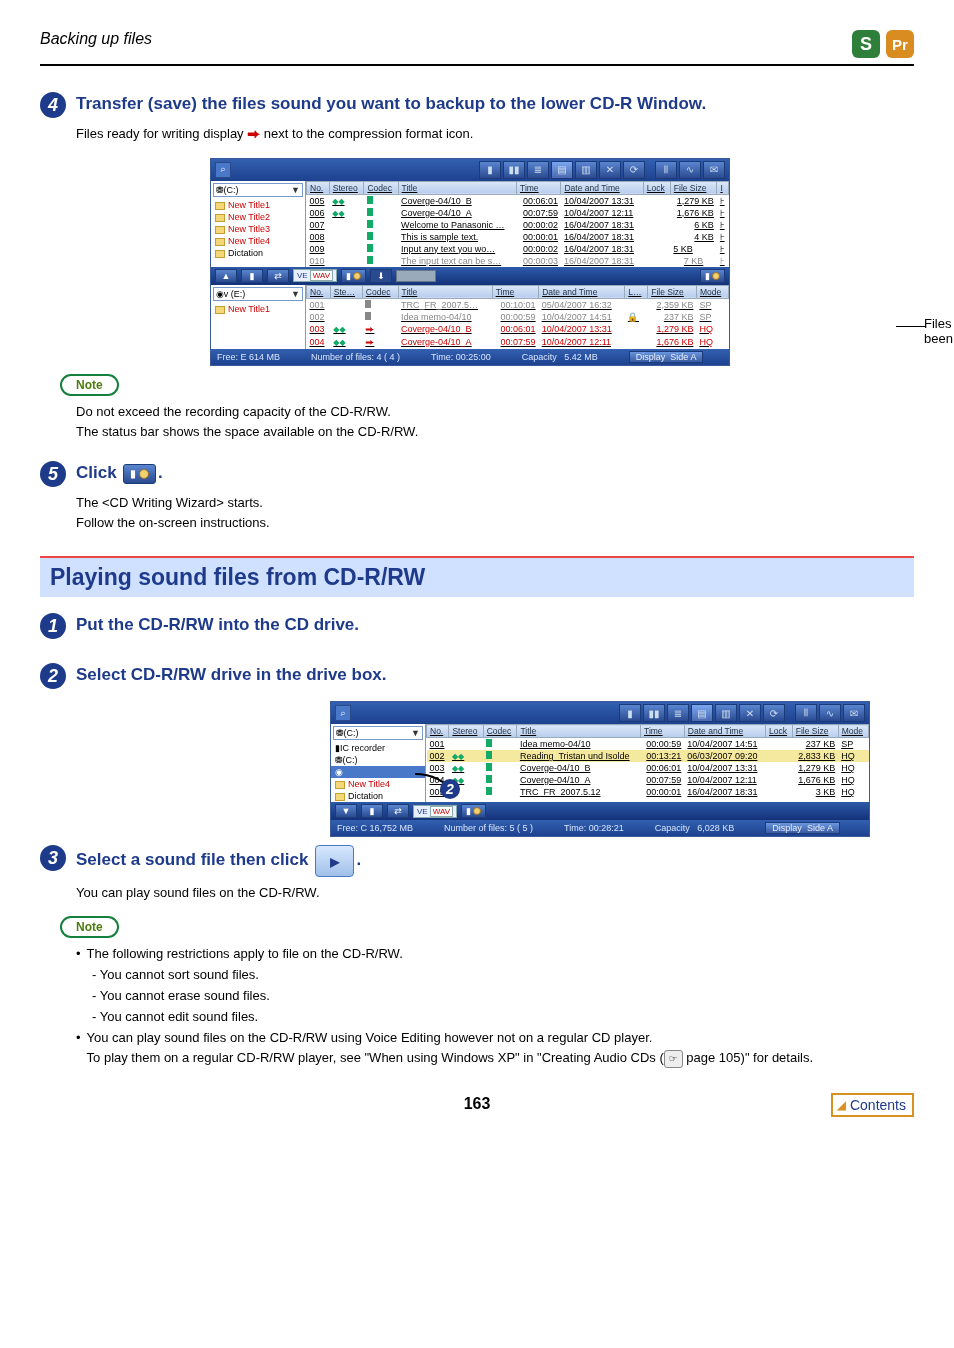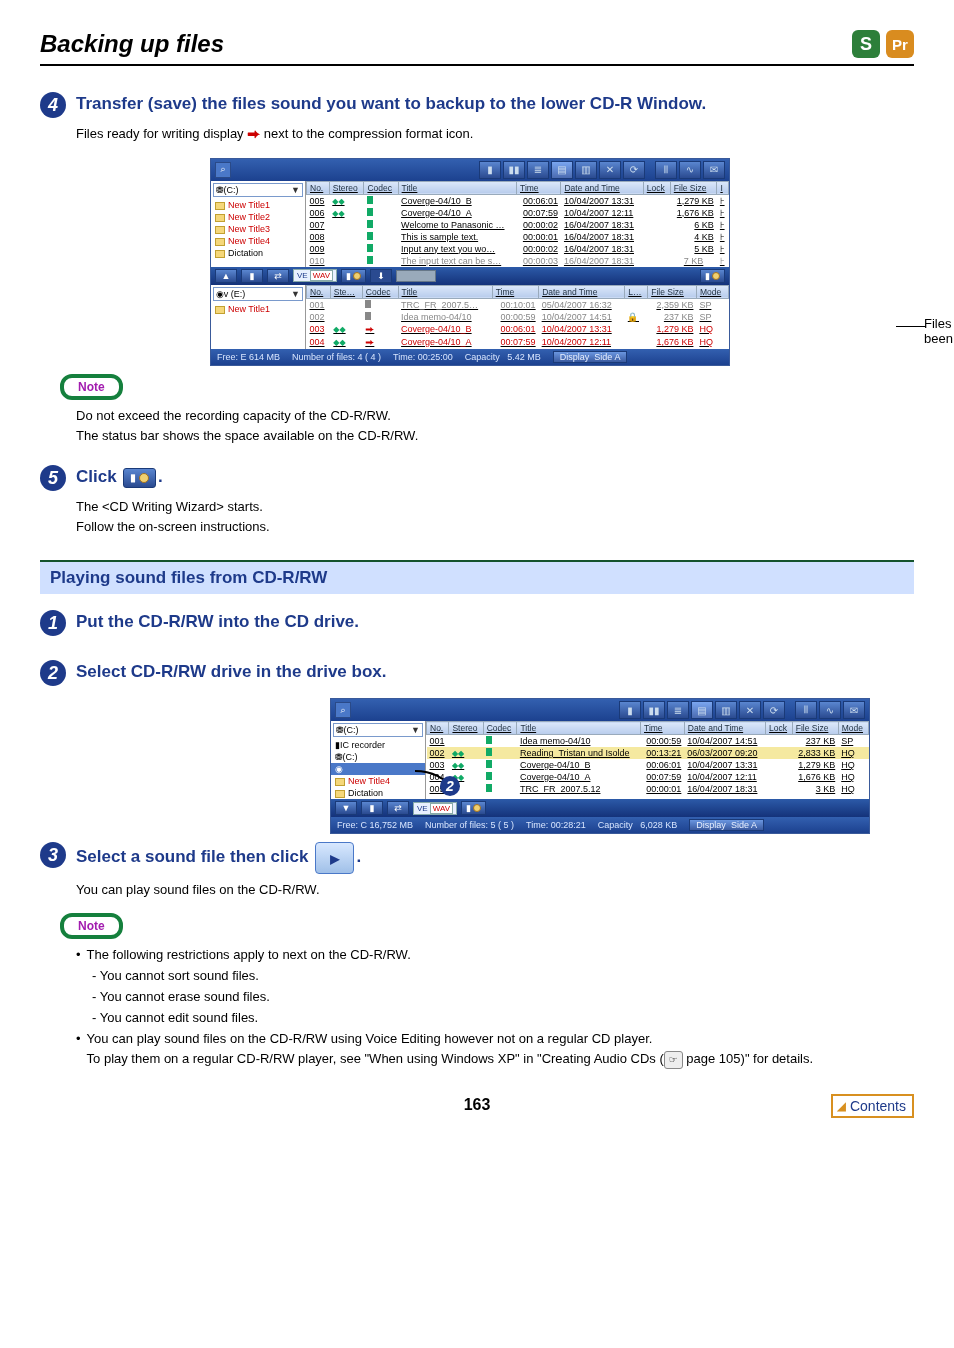--- a/index.html
+++ b/index.html
@@ -14,22 +14,22 @@
   }
   .page-title-row {
     display: flex;
     justify-content: space-between;
     align-items: flex-start;
     border-bottom: 2px solid #000;
     padding-bottom: 6px;
     margin-bottom: 26px;
   }
   .page-title {
-    font-size: 24px;
-    font-weight: bold;
+    font-size: 16px;
+    font-weight: normal;
     font-style: italic;
   }
   .title-icons { display: flex; gap: 6px; }
   .app-icon {
     width: 28px; height: 28px;
     border-radius: 6px;
     display: flex; align-items: center; justify-content: center;
     font-weight: bold; font-size: 18px; color: #fff;
   }
   .app-icon.s { background: #2d7f3a; }
@@ -60,37 +60,37 @@
     margin-bottom: 14px;
     line-height: 1.5;
   }
   .arrow-red {
     color: #c00;
     font-weight: bold;
   }
   .note-badge {
     display: inline-block;
     background: #fff;
-    border: 4px solid #15803d;
+    border: 2px solid #15803d;
     border-radius: 12px;
     padding: 2px 14px;
-    color: #a21caf;
+    color: #4d7c0f;
     font-weight: bold;
     font-size: 12px;
     margin-left: 20px;
     margin-bottom: 6px;
   }
   .note-text { margin-left: 36px; margin-bottom: 18px; line-height: 1.6; }
   .section-heading {
     background: #d0e0ff;
     color: #1e3a8a;
-    font-size: 17px;
+    font-size: 23px;
     font-weight: bold;
     padding: 6px 10px;
-    border-top: 2px solid #14532d;
+    border-top: 2px solid #ef4444;
     margin: 24px 0 16px 0;
   }
   .screenshot-wrap {
     margin: 12px 0 8px 170px;
     position: relative;
   }
   .screenshot-wrap.wide {
     margin-left: 290px;
   }
   .ve-window {
@@ -173,21 +173,21 @@
   .ve-table tr.grey td { color: #888; }
   .stereo-icon { color: #1a6; font-size: 8px; }
   .codec-icon { display:inline-block;width:6px;height:8px;background:#1a6; }
   .stat-bar {
     display: flex;
     align-items: center;
     background: linear-gradient(#3360b0, #1c418f);
     color: #d8e6ff;
     font-size: 9px;
     padding: 2px 6px;
-    gap: 12px;
+    gap: 31px;
   }
   .stat-bar span { white-space: nowrap; }
   .stat-btn {
     background: linear-gradient(#6a96e0,#3a5aa0);
     border: 1px solid #1a3a78;
     padding: 0 6px;
     color: #e8f0ff;
   }
   .mid-toolbar {
     display: flex;
@@ -433,21 +433,21 @@
                 <td>⊦</td>
               </tr>
               <tr>
                 <td>009</td>
                 <td></td>
                 <td><span class="codec-icon"></span></td>
                 <td>Input any text you wo…</td>
                 <td style="text-align:right">00:00:02</td>
                 <td>16/04/2007 18:31</td>
                 <td></td>
-                <td style="text-align:right">5 KB</td>
+                <td style="text-align:left">5 KB</td>
                 <td>⊦</td>
               </tr>
               <tr class="grey">
                 <td>010</td>
                 <td></td>
                 <td><span class="codec-icon"></span></td>
                 <td>The input text can be s…</td>
                 <td style="text-align:right">00:00:03</td>
                 <td>16/04/2007 18:31</td>
                 <td></td>
@@ -767,21 +767,21 @@
   <div class="step-num">3</div>
   <div class="step-heading">
     <span>Select a sound file then click </span><span class="play-icon-box"><span class="play-tri">▶</span></span><span>.</span>
   </div>
 </div>
 <div class="step-body">You can play sound files on the CD-R/RW.</div>
 
 <div class="note-badge">Note</div>
 <div class="notes-list">
   <div class="bullet">
-      <span>The following restrictions apply to next on the CD-R/RW.</span>
+      <span>The following restrictions apply to file on the CD-R/RW.</span>
     </div>
   <div class="sub">- You cannot sort sound files.</div>
   <div class="sub">- You cannot erase sound files.</div>
   <div class="sub">- You cannot edit sound files.</div>
   <div class="bullet">
       <span>
     <span>You can play sound files on the CD-R/RW using Voice Editing however not on a regular CD player.</span><br>
     <span>To play them on a regular CD-R/RW player, see "When using Windows XP" in "Creating Audio CDs (</span><span class="ref-icon">☞</span><span> page 105)" for details.</span>
   </span>
     </div>

